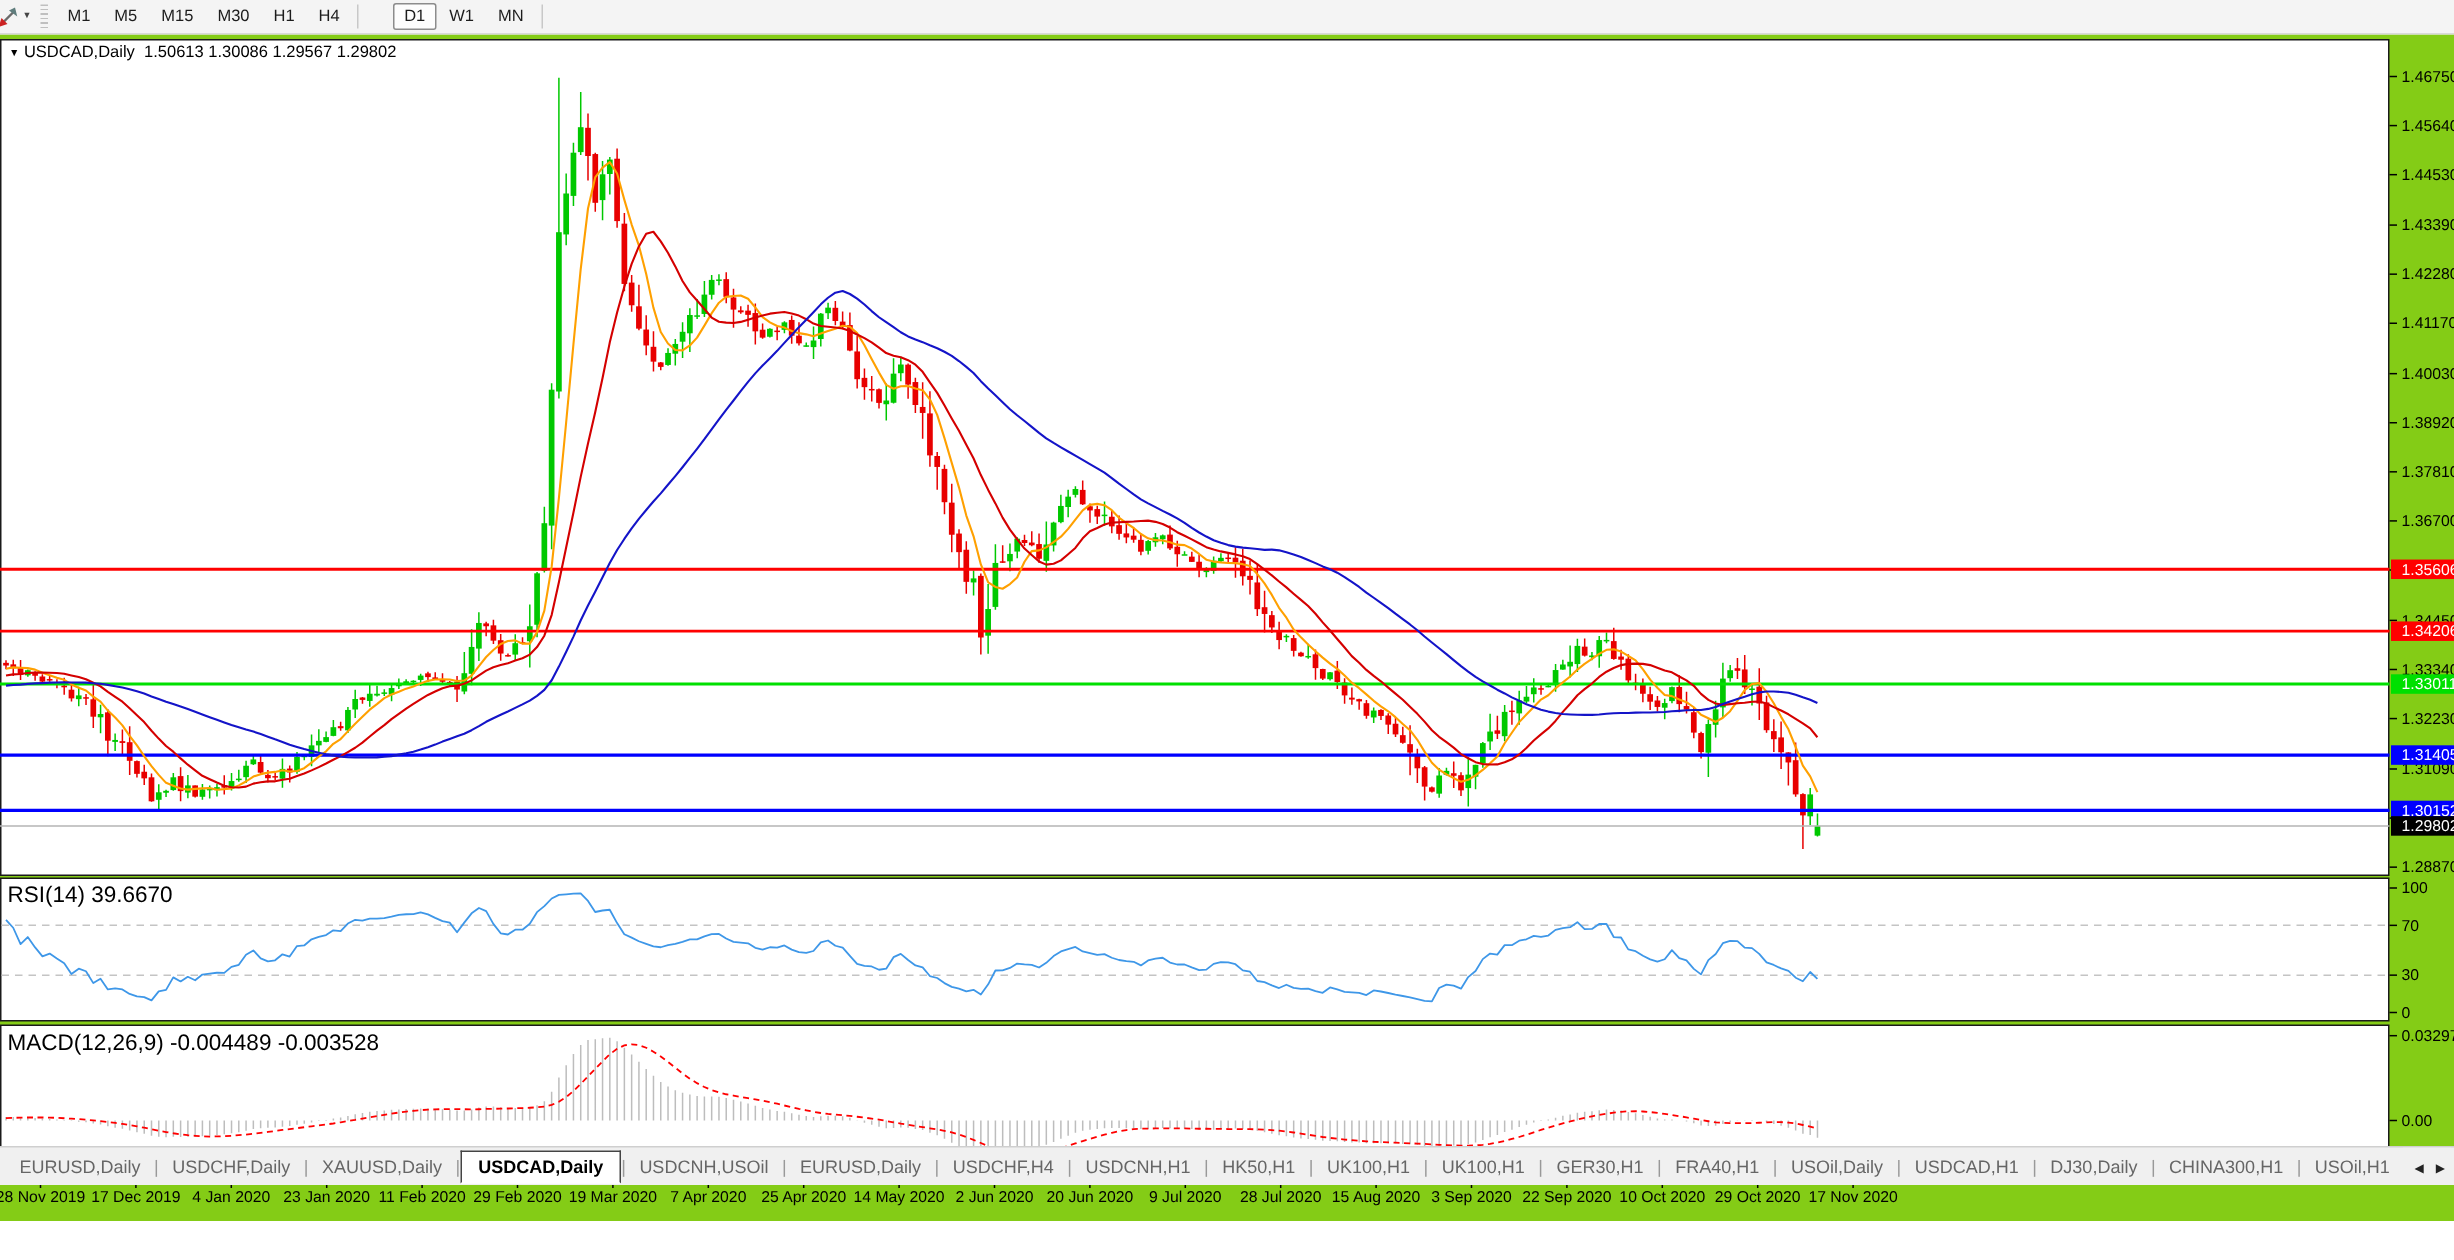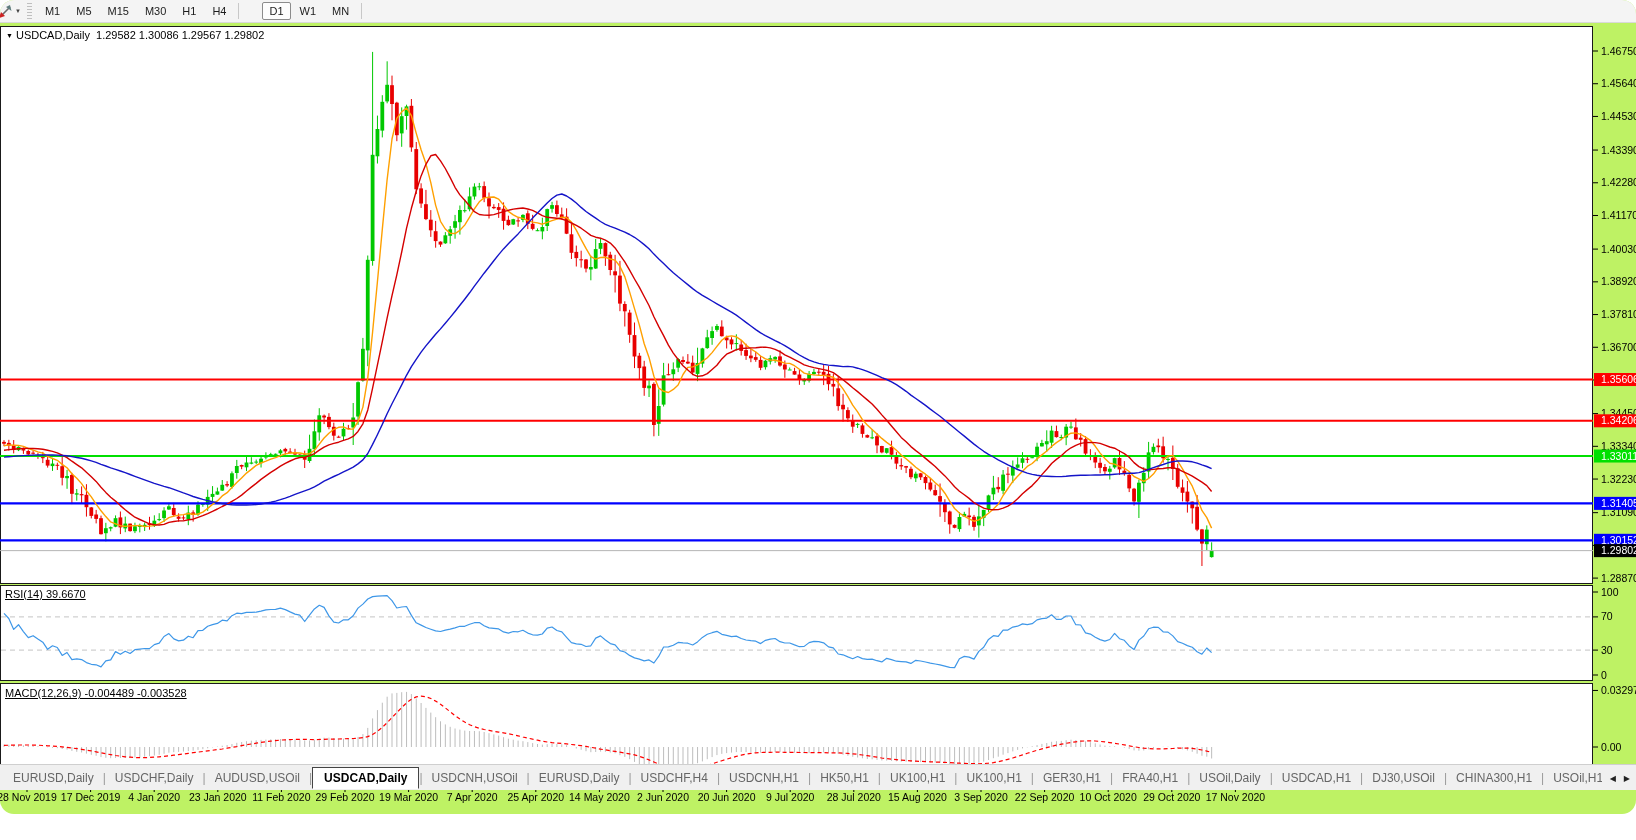--- a/index.html
+++ b/index.html
@@ -1,33 +1,33 @@
 <!DOCTYPE html>
 <html><head>
 <meta charset="utf-8">
 <style>
   html,body{margin:0;padding:0;background:#fff;}
   *{box-sizing:border-box;}
-  .app{position:relative;width:1636px;height:814px;background:#bef264;overflow:hidden;
-       font-family:"Liberation Sans",sans-serif;border-radius:14px;-webkit-font-smoothing:none;}
+  .app{position:relative;width:1636px;height:814px;background:#84cc16;overflow:hidden;
+       font-family:"Liberation Sans",sans-serif;-webkit-font-smoothing:none;}
   
   .toolbar{position:absolute;left:0;top:0;width:1636px;height:23px;background:#f4f4f4;
            border-bottom:1px solid #d9d9d9;display:flex;align-items:center;z-index:5;}
   .tool-icon{width:15px;height:16px;margin-left:-2px;position:relative;}
   .tool-caret{font-size:6px;color:#444;margin:0 4px 0 2px;}
   .grip{width:5px;height:16px;margin:0 5px 0 2px;
         background:repeating-linear-gradient(180deg,#bfbfbf 0 1px,transparent 1px 3px);}
   .tfbtn{height:18px;line-height:17px;padding:0 6px;margin:0 1px;font-size:11px;color:#1c1c1c;
          border:1px solid transparent;border-radius:2px;cursor:default;}
   .tfbtn.active{background:#fdfdfd;border:1px solid #8c8c8c;margin-left:19px;}
   .vsep{width:1px;height:16px;background:#c8c8c8;margin:0 4px;}
   
   .chart-title{position:absolute;left:6px;top:29px;font-size:11px;color:#000;z-index:3;white-space:pre;}
   .chart-title .dd{font-size:7px;position:relative;top:-1px;margin-right:3px;}
-  .pane-label{position:absolute;left:5px;font-size:11px;color:#000;z-index:3;text-decoration:underline;}
+  .pane-label{position:absolute;left:5px;font-size:15px;color:#000;z-index:3;}
   .rsi-label{top:588px;}
   .macd-label{top:687px;}
   svg{position:absolute;left:0;top:0;z-index:1;}
   
   .tabbar{position:absolute;left:0;top:764px;width:1636px;height:26px;background:#f0f0f0;
           border-top:1px solid #cfcfcf;display:flex;align-items:center;z-index:5;overflow:hidden;}
   .tab{font-size:12px;color:#666;padding:3px 9px;white-space:nowrap;cursor:default;}
   .tab.active{background:#fff;border:1px solid #444;border-bottom:1px solid #fff;color:#000;
               font-weight:bold;padding:3px 11px;}
   .tabsep{color:#999;font-size:12px;}
@@ -450,31 +450,31 @@
         <text x="1044.6" y="801" fill="#000" text-anchor="middle">22 Sep 2020</text>
         <line x1="1108.2" y1="787" x2="1108.2" y2="792" stroke="#000"></line>
         <text x="1108.2" y="801" fill="#000" text-anchor="middle">10 Oct 2020</text>
         <line x1="1171.8" y1="787" x2="1171.8" y2="792" stroke="#000"></line>
         <text x="1171.8" y="801" fill="#000" text-anchor="middle">29 Oct 2020</text>
         <line x1="1235.4" y1="787" x2="1235.4" y2="792" stroke="#000"></line>
         <text x="1235.4" y="801" fill="#000" text-anchor="middle">17 Nov 2020</text>
       </g>
     </svg>
 
-  <div class="chart-title"><span class="dd">▼</span><span>USDCAD,Daily</span>  <span>1.29582 1.30086 1.29567 1.29802</span></div>
+  <div class="chart-title"><span class="dd">▼</span><span>USDCAD,Daily</span>  <span>1.50613 1.30086 1.29567 1.29802</span></div>
   <div class="pane-label rsi-label">RSI(14) 39.6670</div>
   <div class="pane-label macd-label">MACD(12,26,9) -0.004489 -0.003528</div>
 
   <div class="tabbar">
     <span id="tabs" style="display:flex;align-items:center;margin-left:4px">
         <span class="tab">EURUSD,Daily</span>
         <span class="tabsep">|</span>
         <span class="tab">USDCHF,Daily</span>
         <span class="tabsep">|</span>
-        <span class="tab">AUDUSD,USOil</span>
+        <span class="tab">XAUUSD,Daily</span>
         <span class="tabsep">|</span>
         <span class="tab active">USDCAD,Daily</span>
         <span class="tabsep">|</span>
         <span class="tab">USDCNH,USOil</span>
         <span class="tabsep">|</span>
         <span class="tab">EURUSD,Daily</span>
         <span class="tabsep">|</span>
         <span class="tab">USDCHF,H4</span>
         <span class="tabsep">|</span>
         <span class="tab">USDCNH,H1</span>
@@ -486,21 +486,21 @@
         <span class="tab">UK100,H1</span>
         <span class="tabsep">|</span>
         <span class="tab">GER30,H1</span>
         <span class="tabsep">|</span>
         <span class="tab">FRA40,H1</span>
         <span class="tabsep">|</span>
         <span class="tab">USOil,Daily</span>
         <span class="tabsep">|</span>
         <span class="tab">USDCAD,H1</span>
         <span class="tabsep">|</span>
-        <span class="tab">DJ30,USOil</span>
+        <span class="tab">DJ30,Daily</span>
         <span class="tabsep">|</span>
         <span class="tab">CHINA300,H1</span>
         <span class="tabsep">|</span>
         <span class="tab">USOil,H1</span>
       </span>
     <span class="tabscroll">
       <span class="scrollbtn">◀</span>
       <span class="scrollbtn">▶</span>
     </span>
   </div>

